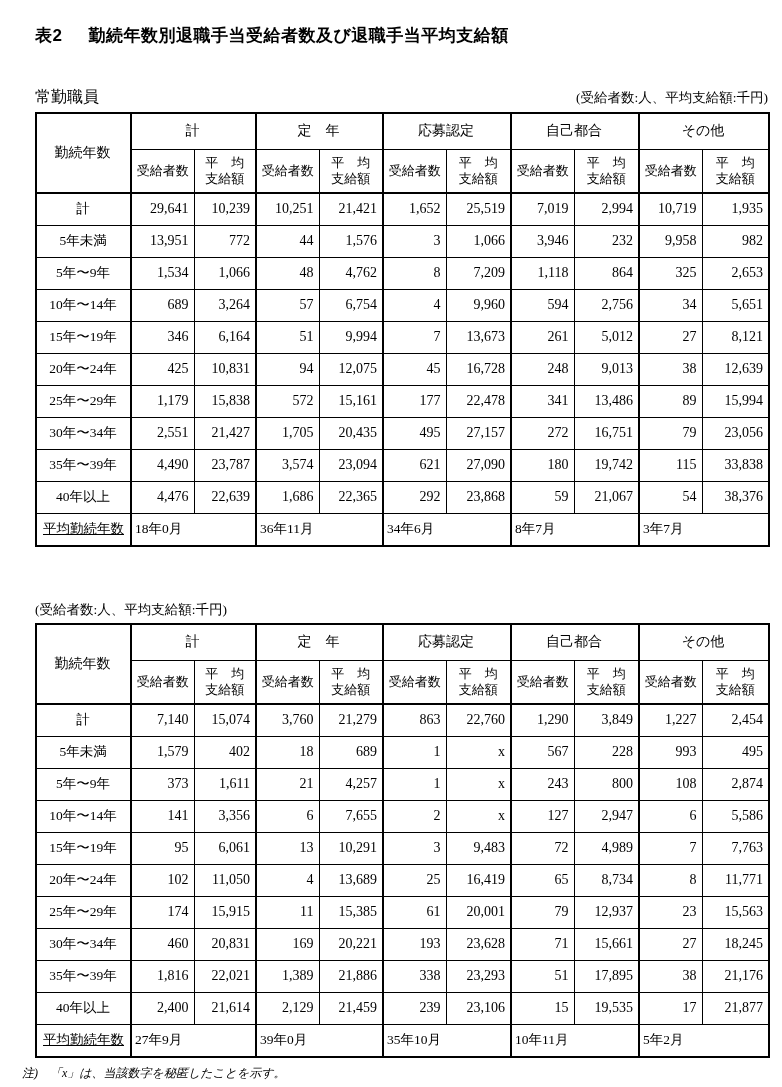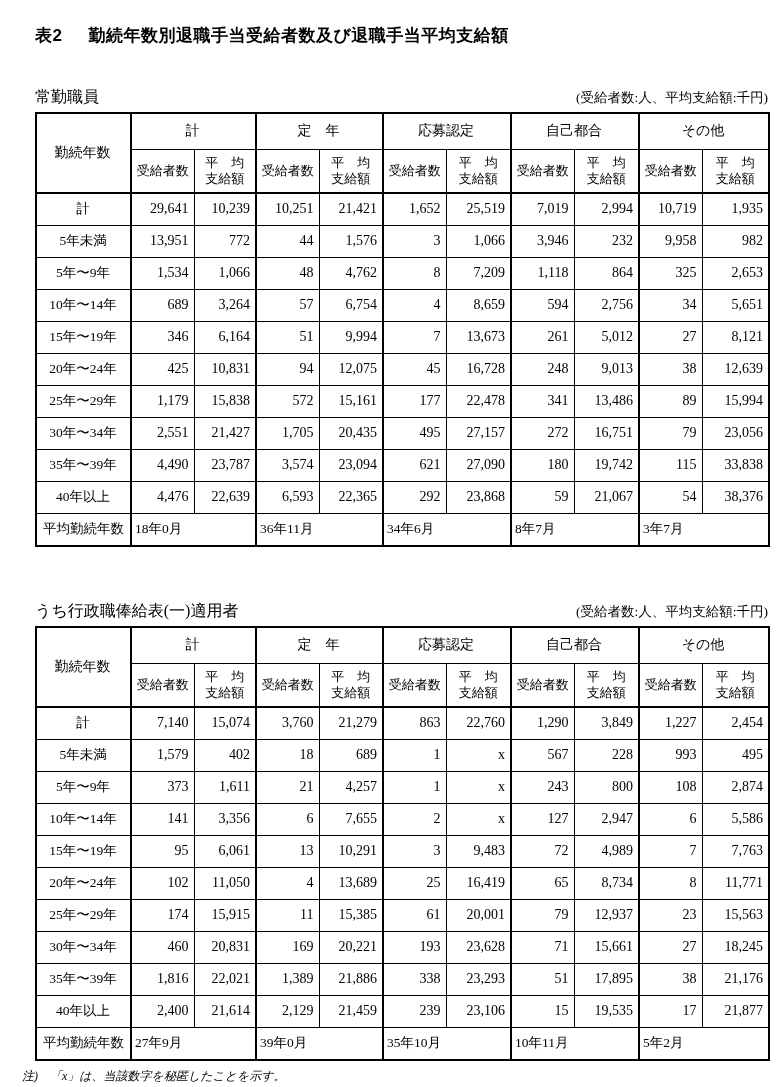--- a/index.html
+++ b/index.html
@@ -53,21 +53,21 @@
     white-space: pre-line; line-height: 1.2; padding: 0 1px;
   }
   table.data th.corner { text-align: center; font-size: 14px; }
 
   table.data tbody tr { height: 32px; }
   table.data tbody th { text-align: center; font-size: 13.5px; padding-left: 4px; white-space: nowrap; }
   table.data tbody th.c { text-align: center; }
   table.data td.num { text-align: right; font-size: 14px; }
 
   table.data tfoot tr { height: 33px; }
-  table.data tfoot th { text-align: center; font-size: 13.5px; padding: 0 1px; white-space: nowrap; }
+  table.data tfoot th { text-align: center; font-size: 13.5px; padding: 0 1px; white-space: nowrap; text-decoration: underline; }
   table.data tfoot td { font-size: 13.5px; }
 
   .foot-note { margin: 7px 0 0 0; font-size: 12px; font-style: italic; }
 </style>
 </head>
 <body>
 
 <div class="page">
 
   <h1 class="doc-title"><span>表2</span><span class="gap"></span><span>勤続年数別退職手当受給者数及び退職手当平均支給額</span></h1>
@@ -157,21 +157,21 @@
           <td class="num gb">325</td>
           <td class="num">2,653</td>
         </tr>
         <tr>
           <th class="lc">10年〜14年</th>
           <td class="num gb">689</td>
           <td class="num">3,264</td>
           <td class="num gb">57</td>
           <td class="num">6,754</td>
           <td class="num gb">4</td>
-          <td class="num">8,659</td>
+          <td class="num">9,960</td>
           <td class="num gb">594</td>
           <td class="num">2,756</td>
           <td class="num gb">34</td>
           <td class="num">5,651</td>
         </tr>
         <tr>
           <th class="lc">15年〜19年</th>
           <td class="num gb">346</td>
           <td class="num">6,164</td>
           <td class="num gb">51</td>
@@ -232,21 +232,21 @@
           <td class="num">27,090</td>
           <td class="num gb">180</td>
           <td class="num">19,742</td>
           <td class="num gb">115</td>
           <td class="num">33,838</td>
         </tr>
         <tr>
           <th class="lc">40年以上</th>
           <td class="num gb">4,476</td>
           <td class="num">22,639</td>
-          <td class="num gb">6,593</td>
+          <td class="num gb">1,686</td>
           <td class="num">22,365</td>
           <td class="num gb">292</td>
           <td class="num">23,868</td>
           <td class="num gb">59</td>
           <td class="num">21,067</td>
           <td class="num gb">54</td>
           <td class="num">38,376</td>
         </tr>
       </tbody>
       <tfoot>
@@ -255,21 +255,20 @@
           <td class="gb" colspan="2">18年0月</td>
           <td class="gb" colspan="2">36年11月</td>
           <td class="gb" colspan="2">34年6月</td>
           <td class="gb" colspan="2">8年7月</td>
           <td class="gb" colspan="2">3年7月</td>
         </tr>
       </tfoot>
     </table>
 
   <div class="caption-row second">
-    <span class="tbl-caption">うち行政職俸給表(一)適用者</span>
     <span class="unit-note">(受給者数:人、平均支給額:千円)</span>
   </div>
   <table class="data">
       <colgroup>
         <col style="width: 95px;">
         <col style="width: 63px;">
         <col style="width: 62px;">
         <col style="width: 63px;">
         <col style="width: 64px;">
         <col style="width: 63px;">

